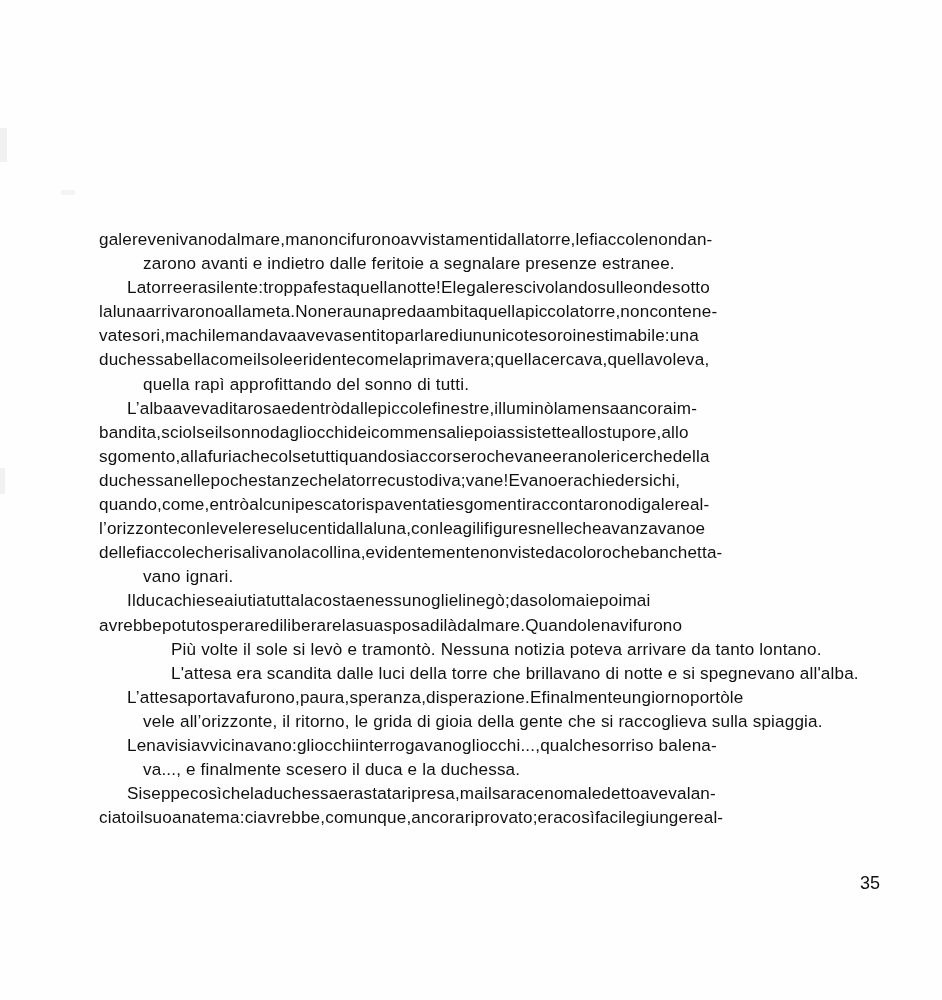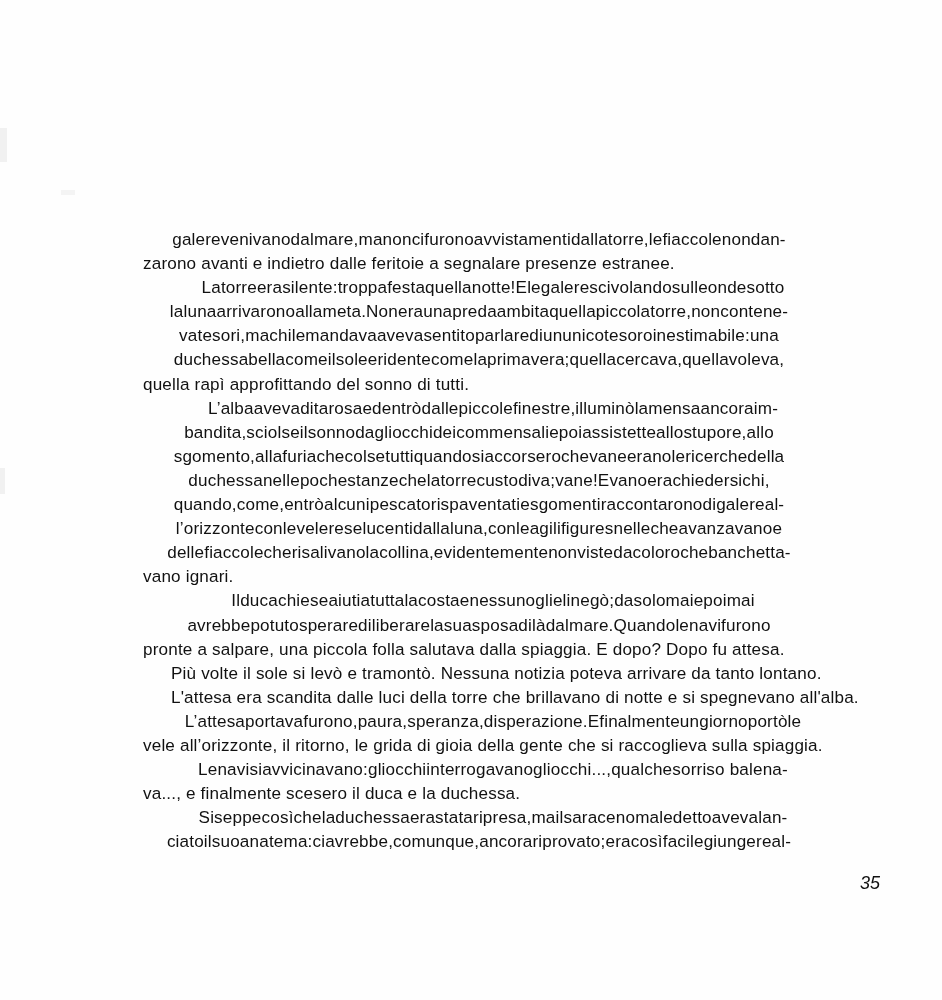--- a/index.html
+++ b/index.html
@@ -49,23 +49,22 @@
     line-height: 24.1px;
     font-size: 17.1px;
     letter-spacing: 0.01em;
     white-space: pre;
     color: #111111;
   }
 
   
   .line.just {
     display: flex;
-    justify-content: center;
+    justify-content: flex-start;
     white-space: pre;
-    margin-left: 7px;
   }
   .line.just > .w {
     white-space: pre;
   }
   
   .line.just > .w.indent-cell {
     padding-left: 28px;
   }
 
   
@@ -74,21 +73,20 @@
     margin-left: 44px;
   }
 
   .indent { padding-left: 28px; display: inline-block; }
 
   
   #folio {
     position: absolute;
     right: 62px;
     top: 872px;
-    font-style: italic;
     font-size: 18px;
     line-height: 22px;
     color: #111111;
   }
 </style>
 </head>
 <body>
 
 <div id="page">
 
@@ -107,21 +105,20 @@
       <div class="line just"><span class="w indent-cell">L’alba</span><span class="w">aveva</span><span class="w">dita</span><span class="w">rosa</span><span class="w">ed</span><span class="w">entrò</span><span class="w">dalle</span><span class="w">piccole</span><span class="w">finestre,</span><span class="w">illuminò</span><span class="w">la</span><span class="w">mensa</span><span class="w">ancora</span><span class="w">im-</span></div>
       <div class="line just"><span class="w">bandita,</span><span class="w">sciolse</span><span class="w">il</span><span class="w">sonno</span><span class="w">dagli</span><span class="w">occhi</span><span class="w">dei</span><span class="w">commensali</span><span class="w">e</span><span class="w">poi</span><span class="w">assistette</span><span class="w">allo</span><span class="w">stupore,</span><span class="w">allo</span></div>
       <div class="line just"><span class="w">sgomento,</span><span class="w">alla</span><span class="w">furia</span><span class="w">che</span><span class="w">colse</span><span class="w">tutti</span><span class="w">quando</span><span class="w">si</span><span class="w">accorsero</span><span class="w">che</span><span class="w">vane</span><span class="w">erano</span><span class="w">le</span><span class="w">ricerche</span><span class="w">della</span></div>
       <div class="line just"><span class="w">duchessa</span><span class="w">nelle</span><span class="w">poche</span><span class="w">stanze</span><span class="w">che</span><span class="w">la</span><span class="w">torre</span><span class="w">custodiva;</span><span class="w">vane!</span><span class="w">E</span><span class="w">vano</span><span class="w">era</span><span class="w">chiedersi</span><span class="w">chi,</span></div>
       <div class="line just"><span class="w">quando,</span><span class="w">come,</span><span class="w">entrò</span><span class="w">alcuni</span><span class="w">pescatori</span><span class="w">spaventati</span><span class="w">e</span><span class="w">sgomenti</span><span class="w">raccontarono</span><span class="w">di</span><span class="w">galere</span><span class="w">al-</span></div>
       <div class="line just"><span class="w">l’orizzonte</span><span class="w">con</span><span class="w">le</span><span class="w">vele</span><span class="w">rese</span><span class="w">lucenti</span><span class="w">dalla</span><span class="w">luna,</span><span class="w">con</span><span class="w">le</span><span class="w">agili</span><span class="w">figure</span><span class="w">snelle</span><span class="w">che</span><span class="w">avanzavano</span><span class="w">e</span></div>
       <div class="line just"><span class="w">delle</span><span class="w">fiaccole</span><span class="w">che</span><span class="w">risalivano</span><span class="w">la</span><span class="w">collina,</span><span class="w">evidentemente</span><span class="w">non</span><span class="w">viste</span><span class="w">da</span><span class="w">coloro</span><span class="w">che</span><span class="w">banchetta-</span></div>
       <div class="line flush"><span>vano ignari.</span></div>
       <div class="line just"><span class="w indent-cell">Il</span><span class="w">duca</span><span class="w">chiese</span><span class="w">aiuti</span><span class="w">a</span><span class="w">tutta</span><span class="w">la</span><span class="w">costa</span><span class="w">e</span><span class="w">nessuno</span><span class="w">glieli</span><span class="w">negò;</span><span class="w">da</span><span class="w">solo</span><span class="w">mai</span><span class="w">e</span><span class="w">poi</span><span class="w">mai</span></div>
       <div class="line just"><span class="w">avrebbe</span><span class="w">potuto</span><span class="w">sperare</span><span class="w">di</span><span class="w">liberare</span><span class="w">la</span><span class="w">sua</span><span class="w">sposa</span><span class="w">di</span><span class="w">là</span><span class="w">dal</span><span class="w">mare.</span><span class="w">Quando</span><span class="w">le</span><span class="w">navi</span><span class="w">furono</span></div>
-      <div class="line flush"><span>pronte a salpare, una piccola folla salutava dalla spiaggia. E dopo? Dopo fu attesa.</span></div>
       <div class="line flush"><span class="indent"></span><span>Più volte il sole si levò e tramontò. Nessuna notizia poteva arrivare da tanto lontano.</span></div>
       <div class="line flush"><span class="indent"></span><span>L'attesa era scandita dalle luci della torre che brillavano di notte e si spegnevano all'alba.</span></div>
       <div class="line just"><span class="w indent-cell">L’attesa</span><span class="w">portava</span><span class="w">furono,</span><span class="w">paura,</span><span class="w">speranza,</span><span class="w">disperazione.</span><span class="w">E</span><span class="w">finalmente</span><span class="w">un</span><span class="w">giorno</span><span class="w">portò</span><span class="w">le</span></div>
       <div class="line flush"><span>vele all’orizzonte, il ritorno, le grida di gioia della gente che si raccoglieva sulla spiaggia.</span></div>
       <div class="line just"><span class="w indent-cell">Le</span><span class="w">navi</span><span class="w">si</span><span class="w">avvicinavano:</span><span class="w">gli</span><span class="w">occhi</span><span class="w">interrogavano</span><span class="w">gli</span><span class="w">occhi...,</span><span class="w">qualche</span><span class="w">sorriso</span><span class="w"> balena-</span></div>
       <div class="line flush"><span>va..., e finalmente scesero il duca e la duchessa.</span></div>
       <div class="line just"><span class="w indent-cell">Si</span><span class="w">seppe</span><span class="w">così</span><span class="w">che</span><span class="w">la</span><span class="w">duchessa</span><span class="w">era</span><span class="w">stata</span><span class="w">ripresa,</span><span class="w">ma</span><span class="w">il</span><span class="w">saraceno</span><span class="w">maledetto</span><span class="w">aveva</span><span class="w">lan-</span></div>
       <div class="line just"><span class="w">ciato</span><span class="w">il</span><span class="w">suo</span><span class="w">anatema:</span><span class="w">ci</span><span class="w">avrebbe,</span><span class="w">comunque,</span><span class="w">ancora</span><span class="w">riprovato;</span><span class="w">era</span><span class="w">così</span><span class="w">facile</span><span class="w">giungere</span><span class="w">al-</span></div>
     </div>
 

